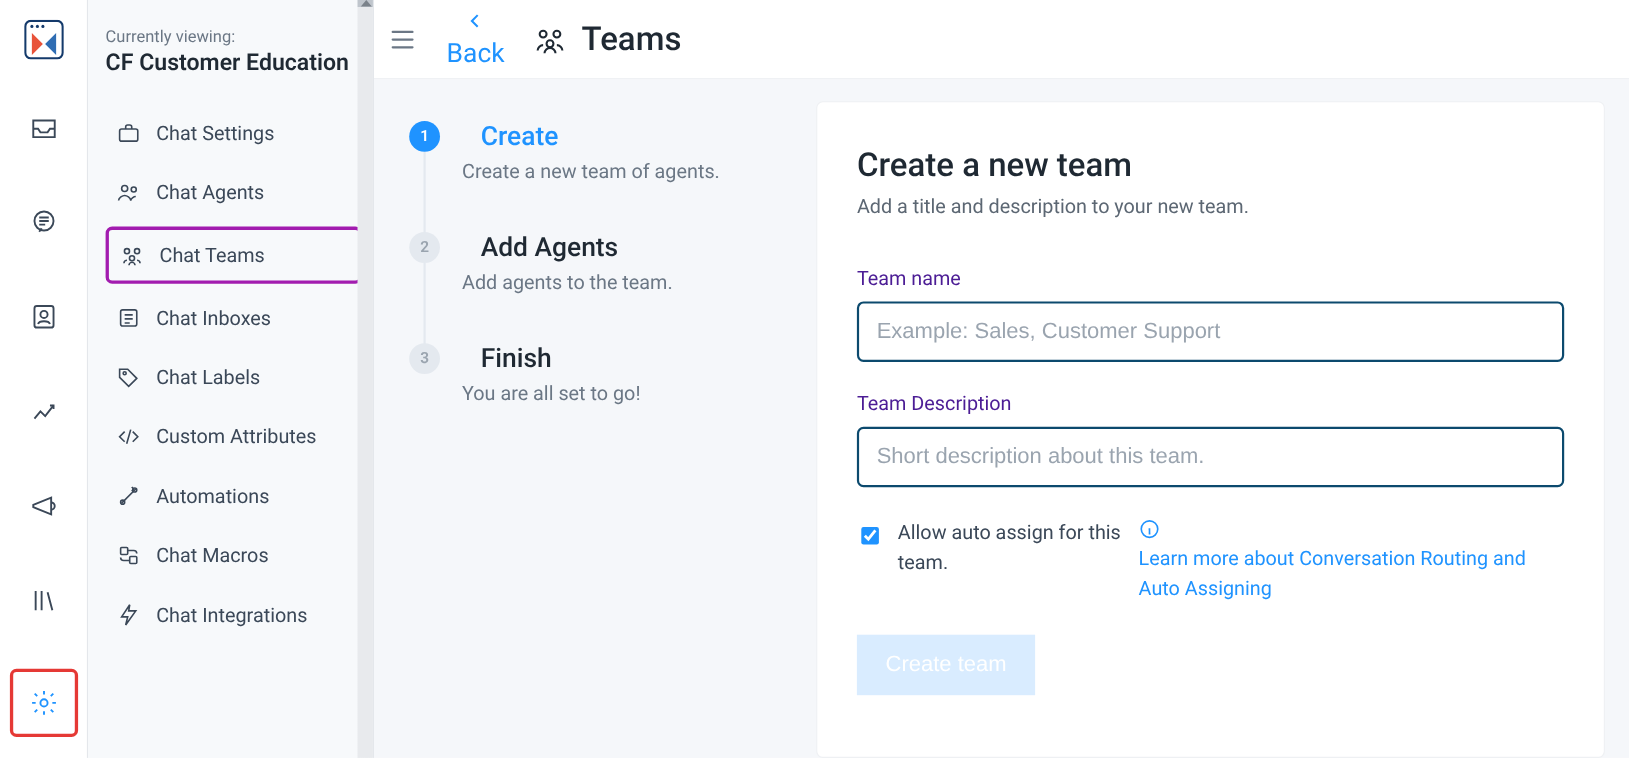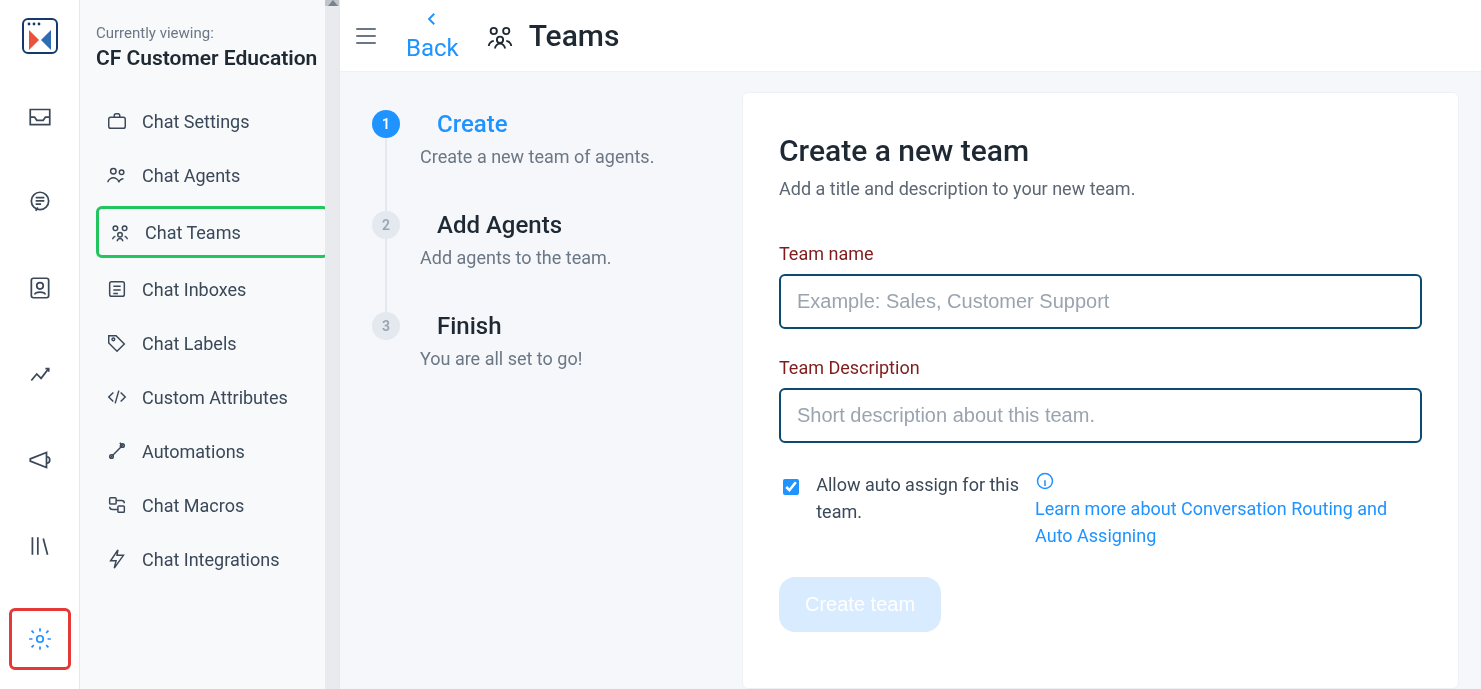--- a/index.html
+++ b/index.html
@@ -16,21 +16,21 @@
   .rail .highlight-red { border:3px solid #e53935; border-radius:6px; padding:4px; }
 
   
   .sidebar { width: 260px; flex:0 0 260px; border-right:1px solid #e4e7eb; background:#f7f9fb; padding:24px 10px 10px 16px; position:relative; overflow-y:auto; }
   .sidebar .scroll-hint { position:absolute; top:0; right:0; width:14px; height:100%; background:linear-gradient(#bfc5cc 0 6px, #e8eaed 6px 100%);} 
   .sidebar .scroll-hint::before { content:""; position:absolute; top:0; left:3px; border-left:5px solid transparent; border-right:5px solid transparent; border-bottom:6px solid #7a828a;}
   .sidebar .ctx-label { font-size:15px; color:#6b7785; }
   .sidebar .ctx-value { font-size:21px; font-weight:600; color:#1f2933; margin-top:4px; }
   .sidebar ul { list-style:none; padding:0; margin:28px 0 0 0; }
   .sidebar li { display:flex; align-items:center; gap:14px; padding:12px 10px; font-size:18px; color:#3b4858; border-radius:6px; cursor:pointer; margin-bottom:8px; }
-  .sidebar li.highlighted { border:3px solid #22c55e; }
+  .sidebar li.highlighted { border:3px solid #a21caf; }
   .sidebar li .mi { width:22px; height:22px; flex:0 0 22px; display:flex; align-items:center; justify-content:center; }
   .sidebar li .mi svg { width:22px; height:22px; stroke:#3b4858; fill:none; stroke-width:1.6; }
 
   
   .main { flex:1; display:flex; flex-direction:column; background:#f5f7fa; overflow:hidden; }
   .topbar { height:72px; flex:0 0 72px; background:#fff; border-bottom:1px solid #eef0f3; display:flex; align-items:center; padding:0 12px; gap:26px; }
   .hamburger { width:28px; height:28px; display:flex; flex-direction:column; justify-content:center; gap:5px; cursor:pointer; padding:0 4px;}
   .hamburger span { height:2px; background:#6b7785; border-radius:1px; }
   .back-link { color:#1f93ff; font-size:24px; display:flex; align-items:center; gap:6px; cursor:pointer; text-decoration:none;flex-direction:column; }
   .back-link svg { width:18px; height:18px; stroke:#1f93ff; fill:none; stroke-width:2.5; }
@@ -46,34 +46,34 @@
   .step.active .marker { background:#1f93ff; color:#fff; }
   .step .line { position:absolute; left:13px; top:28px; width:2px; height:92px; background:#e4e9ef; }
   .step .txt .st-title { font-size:24px; font-weight:500; color:#1f2933;margin-left:17px; }
   .step.active .txt .st-title { color:#1f93ff; }
   .step .txt .st-desc { font-size:18px; color:#6b7785; margin-top:8px; }
 
   
   .panel { flex:1; background:#fff; border:1px solid #eef0f3; border-radius:6px; padding:40px 36px 30px 36px; max-width:720px; }
   .panel h2 { margin:0 0 10px 0; font-size:30px; font-weight:500; color:#1f2933; }
   .panel .sub { font-size:18px; color:#5c6773; margin-bottom:44px; }
-  .panel label.fld-label { display:block; font-size:18px; color:#7f1d1d; margin-bottom:10px; }
+  .panel label.fld-label { display:block; font-size:18px; color:#4c1d95; margin-bottom:10px; }
   .panel input[type=text] { width:100%; font-size:20px; padding:14px 16px; border:2px solid #0c4a6e; border-radius:6px; outline:none; color:#1f2933; }
   .panel input[type=text]::placeholder { color:#9aa4af; }
   .field { margin-bottom:28px; }
 
   .auto-row { display:flex; align-items:flex-start; gap:14px; margin-top:6px; }
   .auto-row input[type=checkbox]{ width:20px; height:20px; accent-color:#1f93ff; margin-top:6px; cursor:pointer;}
   .auto-row .cb-label { font-size:18px; color:#3b4858; max-width:220px; line-height:1.5; }
   .auto-row .help { font-size:18px; color:#1f93ff; line-height:1.5; display:flex; flex-direction:column; gap:4px; }
   .auto-row .help a { color:#1f93ff; text-decoration:none; cursor:pointer; }
   .auto-row .help .info-ic { width:20px; height:20px; }
   .auto-row .help .info-ic svg { width:20px; height:20px; stroke:#1f93ff; fill:none; stroke-width:1.8; }
 
-  .create-btn { margin-top:28px; background:#d9ecff; color:#fff; font-size:20px; font-weight:500; border:none; border-radius:16px; padding:16px 26px; cursor:not-allowed; }
+  .create-btn { margin-top:28px; background:#d9ecff; color:#fff; font-size:20px; font-weight:500; border:none; border-radius:0; padding:16px 26px; cursor:not-allowed; }
 </style>
 </head>
 <body>
 
 <nav class="rail">
   <div class="logo">
     <svg viewBox="0 0 36 36">
         <rect x="1" y="1" width="34" height="34" rx="5" fill="#fff" stroke="#143a6b" stroke-width="2"></rect>
         <circle cx="7" cy="6" r="1.4" fill="#143a6b"></circle>
         <circle cx="12" cy="6" r="1.4" fill="#143a6b"></circle>

